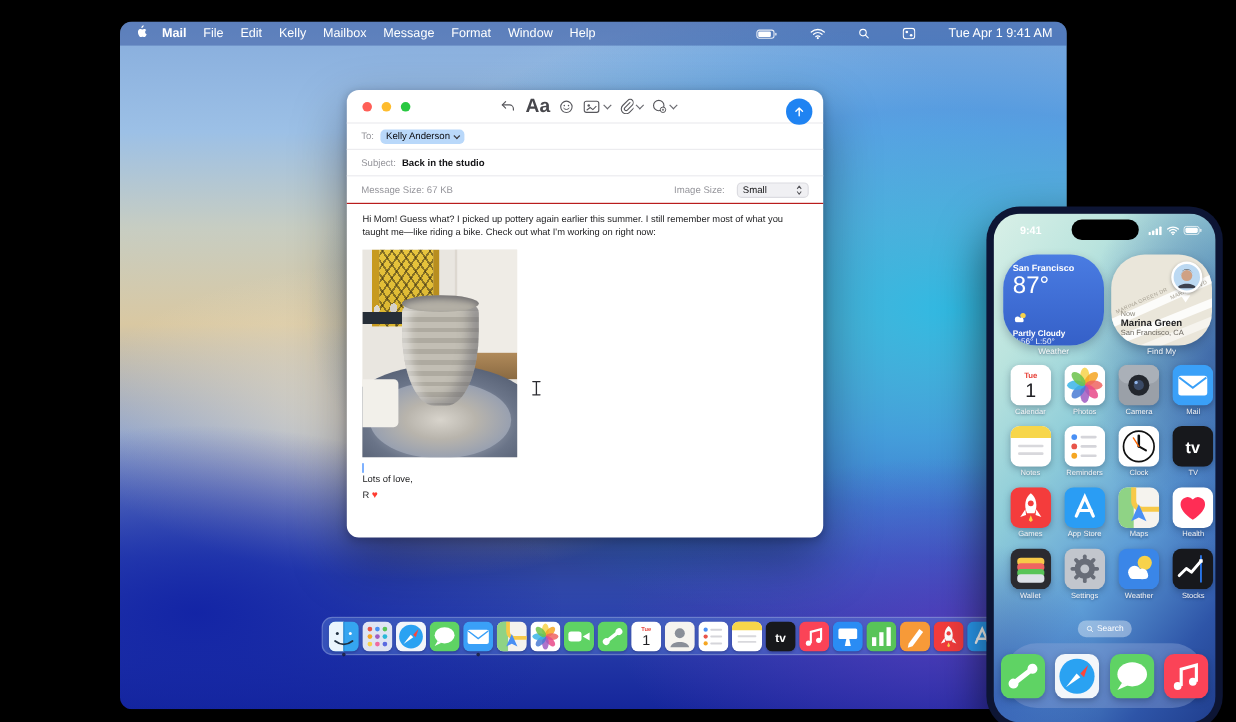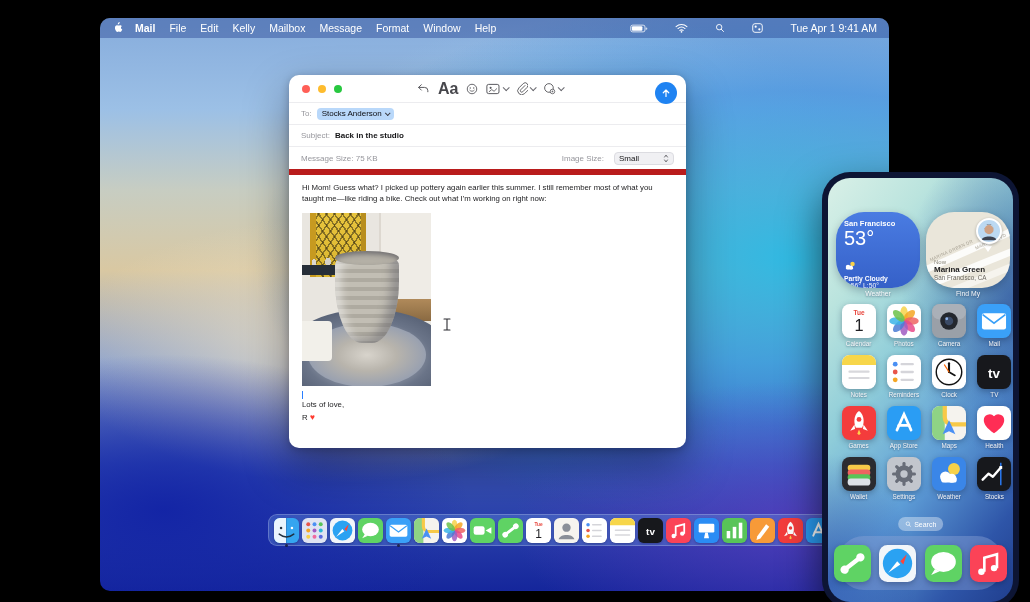--- a/index.html
+++ b/index.html
@@ -43,21 +43,21 @@
   .field-row { display:flex; align-items:center; height:22px; padding:0 12px; border-top:1px solid #ececef; font-size:8px; }
   .f-label { color:#96969c; margin-right:5px; }
   .f-value { color:#141416; }
   .to-pill { background:#b9d8fa; border-radius:4px; padding:1.5px 5px; display:flex; align-items:center; gap:3px; color:#0c0c10; }
   .to-pill .chev { border-color:#3a3a40; width:4px; height:4px; }
   .subject-value { font-weight:600; }
   #size-row { justify-content:space-between; height:23px; }
   #image-size-group { display:flex; align-items:center; gap:5px; }
   #image-size-select { width:60px; height:13px; background:#f0f0f3; border:1px solid #dcdce1; border-radius:4px;
     display:flex; align-items:center; justify-content:space-between; padding:0 4px; font-size:8px; color:#141416; cursor:pointer; }
-  #mw-body { padding:8px 13px 0; border-top:6px solid #b91c1c; font-size:7.8px; line-height:1.35; color:#1d1d1f; }
+  #mw-body { padding:8px 13px 0; border-top:1px solid #b91c1c; font-size:7.8px; line-height:1.35; color:#1d1d1f; }
   #body-text { width:374px; }
 
   
   #pottery-photo { position:relative; width:129px; height:173px; margin-top:9px; overflow:hidden; background:#e9e6e0; }
   .pp-window { position:absolute; left:8px; top:0; width:56px; height:64px; background:
       repeating-linear-gradient(55deg, transparent 0 5px, rgba(60,50,20,.55) 5px 6.5px),
       repeating-linear-gradient(-55deg, transparent 0 5px, rgba(60,50,20,.55) 5px 6.5px),
       linear-gradient(180deg,#e8c53e,#d9b42e); border-left:6px solid #c79a20; border-right:5px solid #b88e1e; }
   .pp-mantel { position:absolute; left:0; top:52px; width:72px; height:10px; background:#262e38; }
   .pp-shelfitems { position:absolute; left:4px; top:44px; width:40px; height:8px;
@@ -442,30 +442,30 @@
       <button id="send-button">
         <svg width="12" height="12" viewBox="0 0 24 24">
             <path d="M12 19V6M6.5 11.5L12 6l5.5 5.5" fill="none" stroke="#fff" stroke-width="2.4" stroke-linecap="round" stroke-linejoin="round"></path>
           </svg>
       </button>
     </div>
 
     <div class="field-row">
       <span class="f-label">To:</span>
       <span class="to-pill">
-        <span>Stocks Anderson</span>
+        <span>Kelly Anderson</span>
         <span class="chev"></span>
       </span>
     </div>
     <div class="field-row">
       <span class="f-label">Subject:</span>
       <span class="f-value subject-value">Back in the studio</span>
     </div>
     <div class="field-row" id="size-row">
-      <span class="f-label">Message Size: 75 KB</span>
+      <span class="f-label">Message Size: 67 KB</span>
       <span id="image-size-group">
         <span class="f-label">Image Size:</span>
         <span id="image-size-select">
           <span>Small</span>
           <svg width="6" height="9" viewBox="0 0 10 16">
               <path d="M2 6l3-4 3 4M2 10l3 4 3-4" fill="none" stroke="#55555a" stroke-width="1.6" stroke-linejoin="round"></path>
             </svg>
         </span>
       </span>
     </div>
@@ -497,25 +497,46 @@
 
   <div id="ibeam">
     <svg width="8" height="13" viewBox="0 0 8 13">
         <path d="M1 1h2.5M4.5 1H7M4 1v11M1 12h2.5M4.5 12H7" stroke="#2b2b30" stroke-width="1.1" stroke-linecap="round"></path>
       </svg>
   </div>
 
   <div id="phone">
     <div id="phone-screen">
 
+      <div id="phone-status">
+        <span id="phone-time">9:41</span>
+        <div id="dynamic-island"></div>
+        <div id="phone-status-right">
+          <svg width="12" height="8" viewBox="0 0 18 12">
+              <rect x="0" y="8" width="3" height="4" rx="1" fill="#fff"></rect>
+              <rect x="4.5" y="6" width="3" height="6" rx="1" fill="#fff"></rect>
+              <rect x="9" y="3.5" width="3" height="8.5" rx="1" fill="#fff"></rect>
+              <rect x="13.5" y="1" width="3" height="11" rx="1" fill="#fff"></rect>
+            </svg>
+          <svg width="11" height="8" viewBox="0 0 24 18">
+              <path d="M2 6.5a15 15 0 0120 0M5.5 10a10 10 0 0113 0M9 13.5a5 5 0 016 0" fill="none" stroke="#fff" stroke-width="2.4" stroke-linecap="round"></path>
+              <circle cx="12" cy="16" r="1.8" fill="#fff"></circle>
+            </svg>
+          <svg width="16" height="8" viewBox="0 0 24 12">
+              <rect x="1" y="1" width="19" height="10" rx="3" fill="none" stroke="rgba(255,255,255,.8)" stroke-width="1.2"></rect>
+              <rect x="2.8" y="2.8" width="15.4" height="6.4" rx="1.8" fill="#fff"></rect>
+              <rect x="21" y="4" width="2" height="4" rx="1" fill="rgba(255,255,255,.7)"></rect>
+            </svg>
+        </div>
+      </div>
 
       <div id="widgets-row">
         <div class="widget" id="weather-widget">
           <div class="ww-city">San Francisco</div>
-          <div class="ww-temp">53°</div>
+          <div class="ww-temp">87°</div>
           <div class="ww-icon">
             <svg width="13" height="9" viewBox="0 0 26 18">
                 <circle cx="17" cy="6" r="4.5" fill="#f7d24a"></circle>
                 <circle cx="8" cy="12" r="4.5" fill="#fff"></circle>
                 <circle cx="14" cy="13" r="3.8" fill="#fff"></circle>
                 <rect x="4" y="12" width="14" height="5" rx="2.5" fill="#fff"></rect>
               </svg>
           </div>
           <div class="ww-cond">Partly Cloudy</div>
           <div class="ww-hilo">H:56° L:50°</div>

